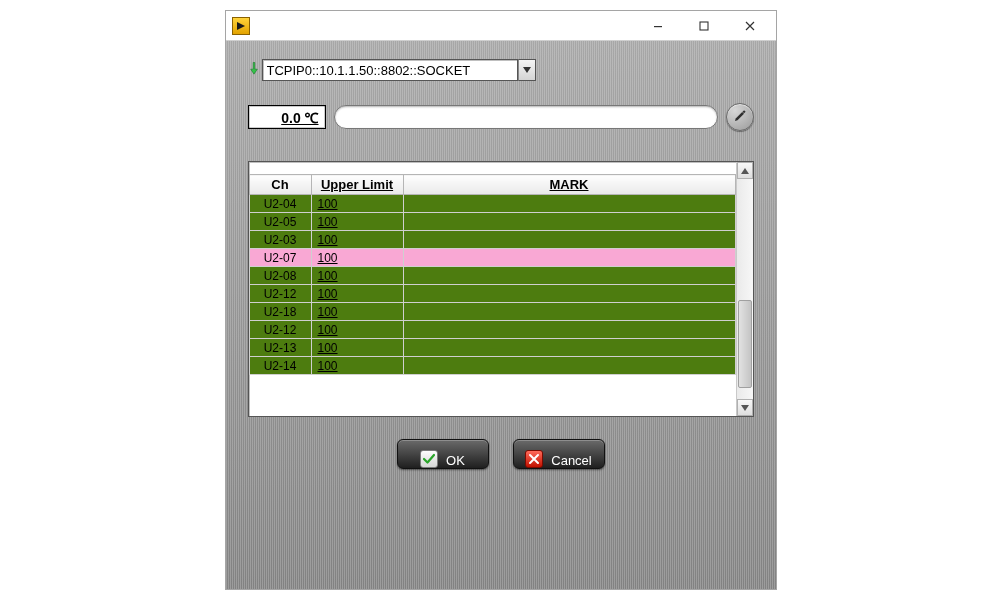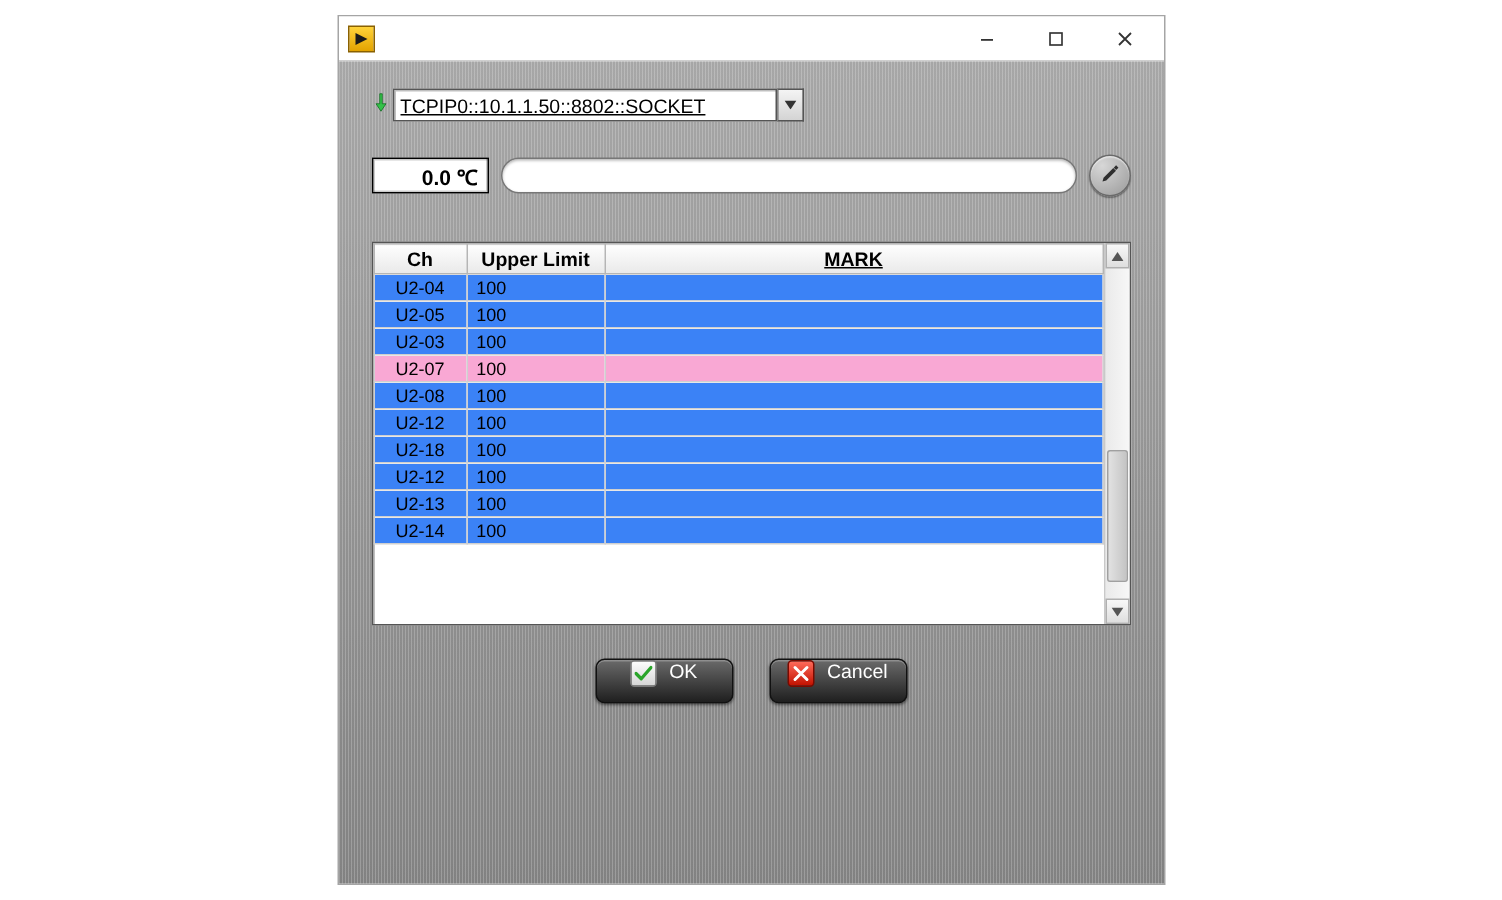--- a/index.html
+++ b/index.html
@@ -68,21 +68,20 @@
       repeating-linear-gradient(90deg,
         rgba(255,255,255,0.12) 0 1px, rgba(0,0,0,0.12) 1px 2px),
       linear-gradient(180deg, #b0b0b0, #8f8f8f);
   }
   
   .resource-row {
     display: flex;
     align-items: center;
     gap: 0;
     margin-bottom: 22px;
-    text-decoration: underline;
   }
   .io-icon {
     width: 12px; height: 20px;
     display: flex; align-items: center; justify-content: center;
     margin-right: 2px;
   }
   .res-input {
     width: 256px; height: 22px;
     background: #fff;
     border: 1px solid #555;
@@ -98,20 +97,21 @@
     background: linear-gradient(180deg,#f4f4f4,#d4d4d4);
     display: flex; align-items: center; justify-content: center;
   }
   .res-dd svg { width: 8px; height: 6px; }
   
   .temp-row {
     display: flex;
     align-items: center;
     gap: 8px;
     margin-bottom: 30px;
+    text-decoration: underline;
   }
   .temp-display {
     width: 78px; height: 24px;
     background: #fff;
     border: 1px solid #000;
     box-shadow: inset 1px 1px 0 rgba(0,0,0,0.2), inset -1px -1px 0 rgba(0,0,0,0.2);
     display: flex; align-items: center; justify-content: flex-end;
     padding: 0 6px;
     font: bold 14px Verdana, sans-serif;
   }
@@ -144,42 +144,43 @@
     margin-bottom: 22px;
   }
   .tbl-scroll {
     flex: 1;
     overflow: hidden;
   }
   table.grid {
     width: 100%;
     border-collapse: collapse;
     table-layout: fixed;
+    margin-top: 12px;
   }
   table.grid th {
     background: linear-gradient(180deg,#fefefe,#e9e9e9);
     border: 1px solid #b5b5b5;
     font: bold 13px Verdana, sans-serif;
     padding: 2px 4px;
     height: 20px;
     text-align: center;
   }
   table.grid td {
     border: 1px solid #cfcfcf;
     font: 12px Verdana, sans-serif;
     padding: 1px 6px;
     height: 18px;
-    background: #3b82f6;
+    background: #4d7c0f;
     white-space: nowrap;
     overflow: hidden;
   }
   table.grid tr.sel td { background: #f9a8d4; }
   .col-ch { width: 62px; text-align: center; }
   td.col-ch { text-align: center; }
-  .col-lim { width: 92px; text-align: left; }
+  .col-lim { width: 92px; text-align: left; text-decoration: underline; }
   th.col-lim { text-align: left; padding-left: 4px;}
   .col-mark { text-align: left; text-decoration: underline; }
   th.col-mark { text-align: center; }
   .vscroll {
     width: 17px;
     background: linear-gradient(90deg,#eaeaea,#f7f7f7);
     border-left: 1px solid #c9c9c9;
     display: flex; flex-direction: column;
     align-items: stretch;
   }
@@ -201,21 +202,21 @@
     display:flex; justify-content:center; gap:24px;
   }
   .btn {
     width: 92px; height: 30px;
     border-radius: 6px;
     background: linear-gradient(180deg,#6a6a6a,#1f1f1f);
     border: 1px solid #111;
     box-shadow: inset 0 1px 0 rgba(255,255,255,0.25), 0 1px 2px rgba(0,0,0,0.5);
     color: #fff;
     font: 13px Verdana, sans-serif;
-    display:flex; align-items:flex-start; justify-content:center; gap:8px;
+    display:flex; align-items:flex-end; justify-content:center; gap:8px;
     cursor: pointer;
   }
   .btn .ico {
     width:18px; height:18px; border-radius:3px;
     display:flex;align-items:center;justify-content:center;
   }
   .ico.ok { background: linear-gradient(180deg,#fdfdfd,#d6d6d6); border:1px solid #7a7a7a;}
   .ico.cancel { background: linear-gradient(180deg,#ff6a5a,#c11200); border:1px solid #7a0a00;}
   .ico svg { width:12px;height:12px; }
 </style>

